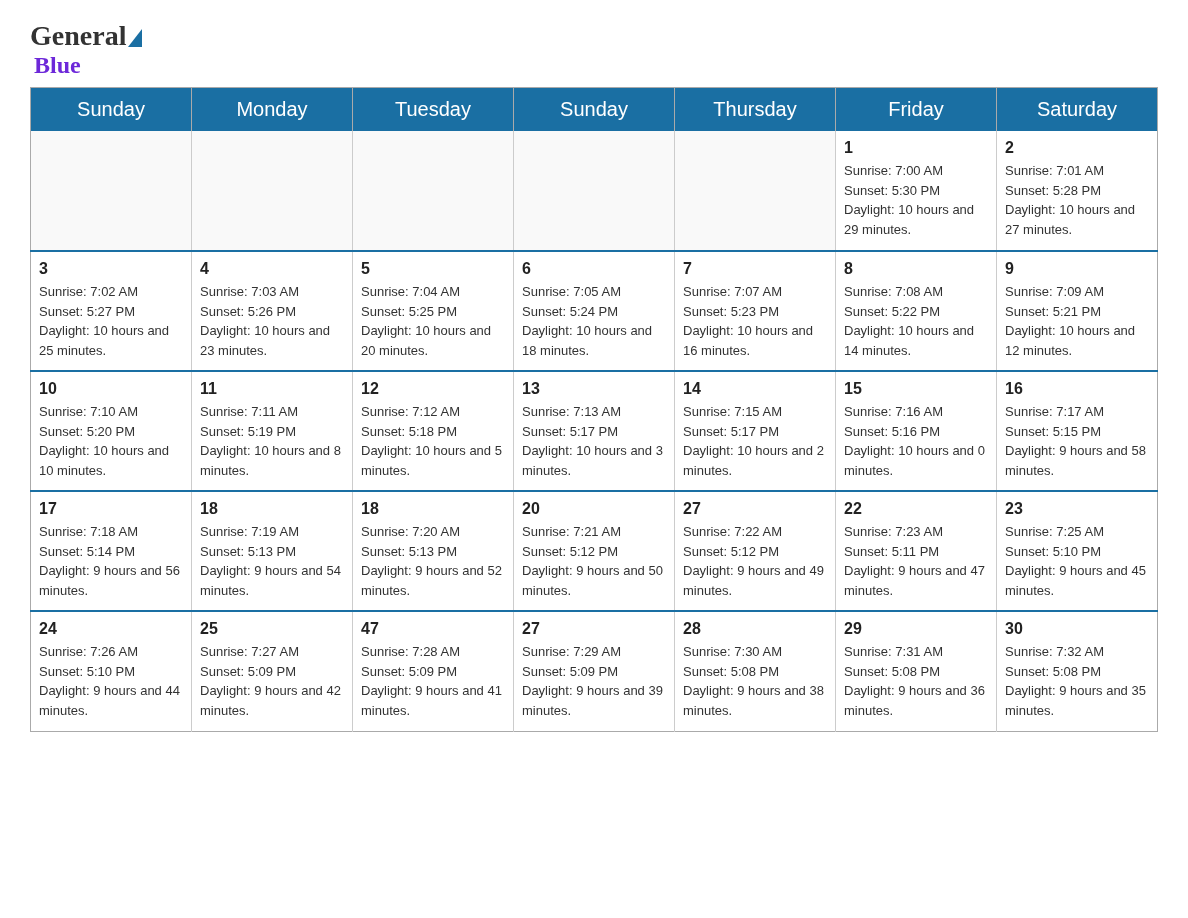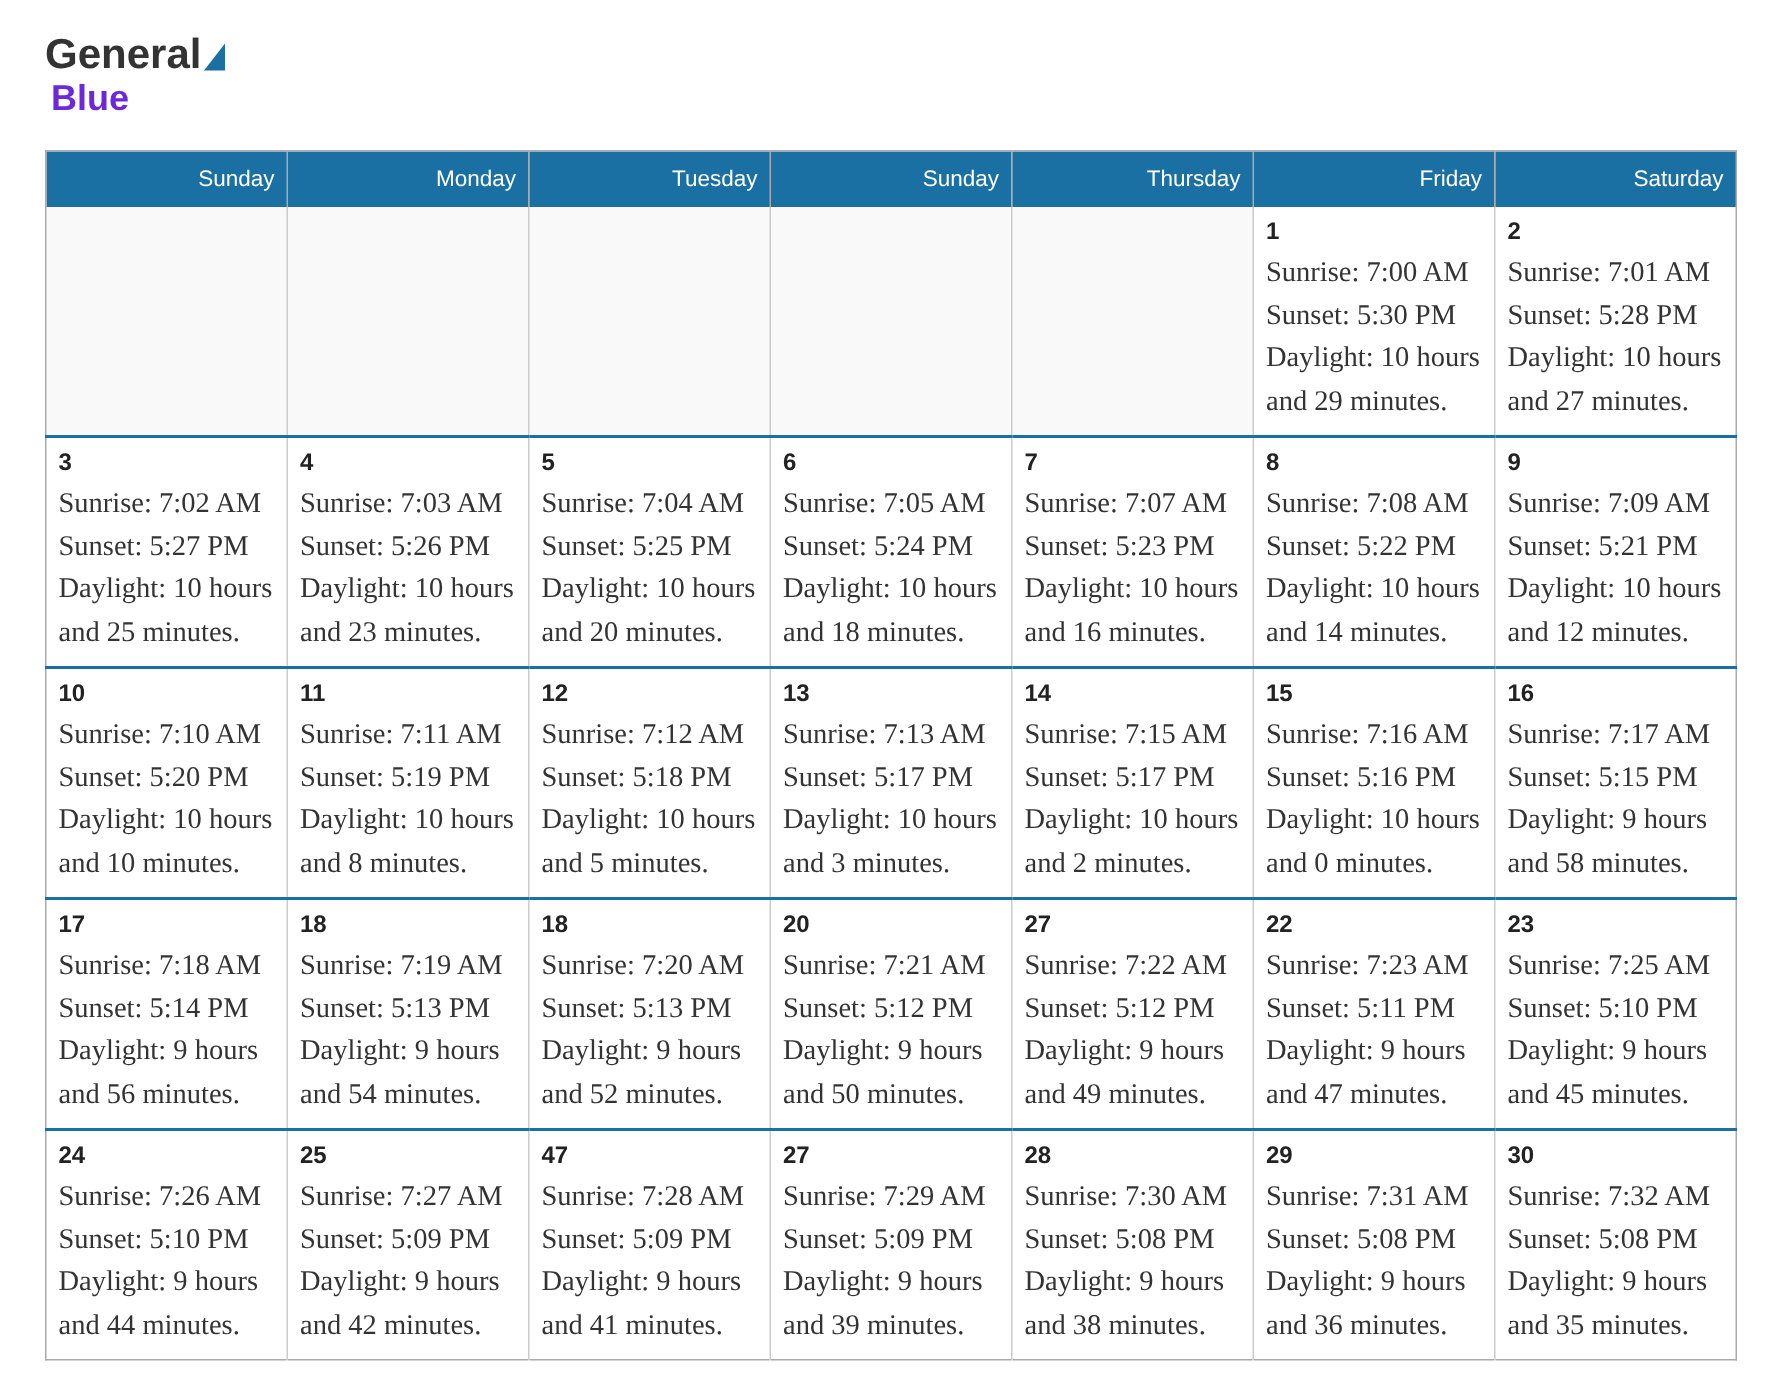--- a/index.html
+++ b/index.html
@@ -7,21 +7,22 @@
       font-family: Arial, sans-serif;
       background: #fff;
       width: 1188px;
       min-height: 918px;
       padding: 20px 30px;
     }
     .header {
       display: flex;
       justify-content: space-between;
       align-items: flex-end;
-      margin-bottom: 20px;
+      margin-bottom: 8px;
+      font-family: Liberation Serif, serif;
     }
     .logo {
       display: flex;
       flex-direction: column;
       align-items: flex-start;
     }
     .logo-text {
       display: flex;
       align-items: center;
       font-size: 28px;
@@ -60,22 +61,22 @@
     }
     .calendar-table {
       width: 100%;
       border-collapse: collapse;
       border: 1px solid #aaa;
     }
     .calendar-table th {
       background-color: #1a6fa3;
       color: #fff;
       padding: 10px 8px;
-      text-align: right;
-      font-size: 15px;
+      text-align: center;
+      font-size: 20px;
       font-weight: normal;
       border-right: 1px solid #aaa;
     }
     .calendar-table th:last-child { border-right: none; }
     .calendar-table td {
       vertical-align: top;
       padding: 8px;
       border-right: 1px solid #ccc;
       border-bottom: 2px solid #1a6fa3;
       font-size: 13px;
@@ -87,24 +88,23 @@
     .calendar-table td:last-child { border-right: none; }
     .calendar-table tr:last-child td { border-bottom: none; }
     .day-number {
       font-size: 16px;
       font-weight: bold;
       color: #222;
       display: block;
       margin-bottom: 4px;
     }
     .day-info {
-      font-size: 19px;
+      font-size: 13px;
       color: #333;
       line-height: 1.5;
-      font-family: Liberation Serif, serif;
     }
     .empty-cell { background: #f9f9f9; }
   </style>
 </head>
 <body>
 
 <div class="header">
   <div class="logo">
     <div class="logo-text">
       <span class="logo-general">General</span>

